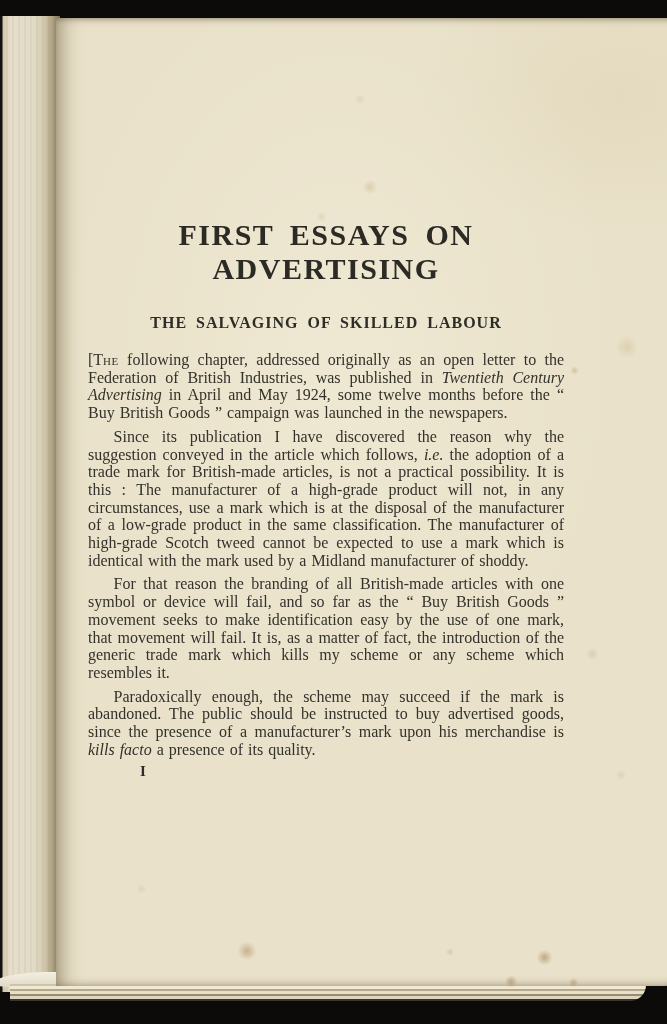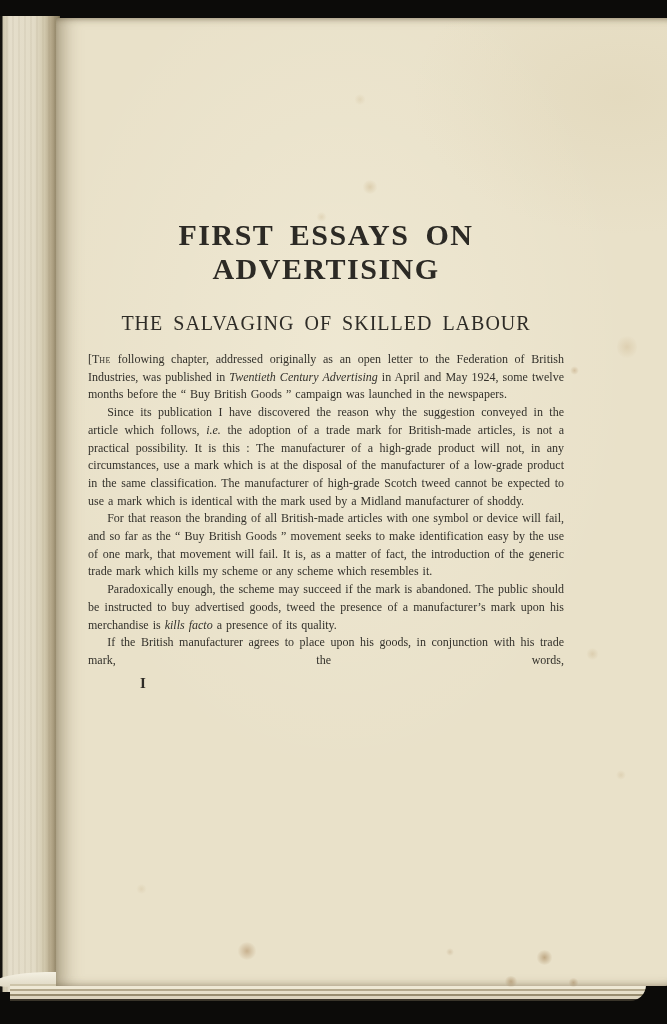--- a/index.html
+++ b/index.html
@@ -66,31 +66,31 @@
     color: var(--ink);
   }
   .title {
     margin: 0; text-align: center;
     font-size: 30px; font-weight: bold; line-height: 34px;
     letter-spacing: 1.5px; word-spacing: 7px;
     color: #2c2a25;
   }
   .chapter {
     margin: 25px 0 0 0; text-align: center;
-    font-size: 20px; font-weight: normal; line-height: 24px;
+    font-size: 16px; font-weight: bold; line-height: 24px;
     letter-spacing: 1px; word-spacing: 4px;
     color: #2e2c27;
   }
   .body-text { margin-top: 16px; }
   .para {
     margin: 0; text-align: justify;
-    font-size: 12px; line-height: 17.7px;
+    font-size: 16px; line-height: 17.7px;
     word-spacing: 1px;
   }
-  .para.indent { text-indent: 1.6em; }
+  .para.indent { text-indent: 1.6em; margin-top: 6px; }
   .para.continues { text-align-last: justify; }
   .it { font-style: italic; }
   .sc { font-variant: small-caps; letter-spacing: .5px; }
   .folio {
     margin: 5px 0 0 52px;
     font-size: 15px; font-weight: bold; line-height: 16px;
     color: #2e2c27;
   }
 </style>
 </head>
@@ -118,20 +118,19 @@
     <div class="spot" style="left:512px;top:960px;width:11px;height:9px;background:radial-gradient(circle,rgba(140,100,50,.35),rgba(0,0,0,0) 70%);"></div>
     <div class="spot" style="left:390px;top:930px;width:8px;height:8px;background:radial-gradient(circle,rgba(150,110,60,.22),rgba(0,0,0,0) 70%);"></div>
 
     <div class="text-block">
       <h1 class="title">FIRST ESSAYS ON ADVERTISING</h1>
       <h2 class="chapter">THE SALVAGING OF SKILLED LABOUR</h2>
       <div class="body-text">
           <p class="para"><span>[T</span><span class="sc">he</span><span> following chapter, addressed originally as an open letter to the Federation of British Industries, was published in </span><span class="it">Twentieth Century Advertising</span><span> in April and May 1924, some twelve months before the “ Buy British Goods ” campaign was launched in the newspapers.</span></p>
           <p class="para indent"><span>Since its publication I have discovered the reason why the suggestion conveyed in the article which follows, </span><span class="it">i.e.</span><span> the adoption of a trade mark for British-made articles, is not a practical possibility. It is this : The manufacturer of a high-grade product will not, in any circumstances, use a mark which is at the disposal of the manufacturer of a low-grade product in the same classification. The manufacturer of high-grade Scotch tweed cannot be expected to use a mark which is identical with the mark used by a Midland manufacturer of shoddy.</span></p>
           <p class="para indent"><span>For that reason the branding of all British-made articles with one symbol or device will fail, and so far as the “ Buy British Goods ” movement seeks to make identification easy by the use of one mark, that movement will fail. It is, as a matter of fact, the introduction of the generic trade mark which kills my scheme or any scheme which resembles it.</span></p>
-          <p class="para indent"><span>Paradoxically enough, the scheme may succeed if the mark is abandoned. The public should be instructed to buy advertised goods, tweed the presence of a manufacturer’s mark upon his merchandise is </span><span class="it">kills facto</span><span> a presence of its quality.</span></p>
-          <p class="para indent continues"><span>If the British manufacturer agrees to place upon his goods, in conjunction with his trade mark, the words,</span></p>
+          <p class="para indent"><span>Paradoxically enough, the scheme may succeed if the mark is abandoned. The public should be instructed to buy advertised goods, since the presence of a manufacturer’s mark upon his merchandise is </span><span class="it">kills facto</span><span> a presence of its quality.</span></p>
         </div>
       <div class="folio">I</div>
     </div>
 
   </div>
 </div>
 
 </body></html>

